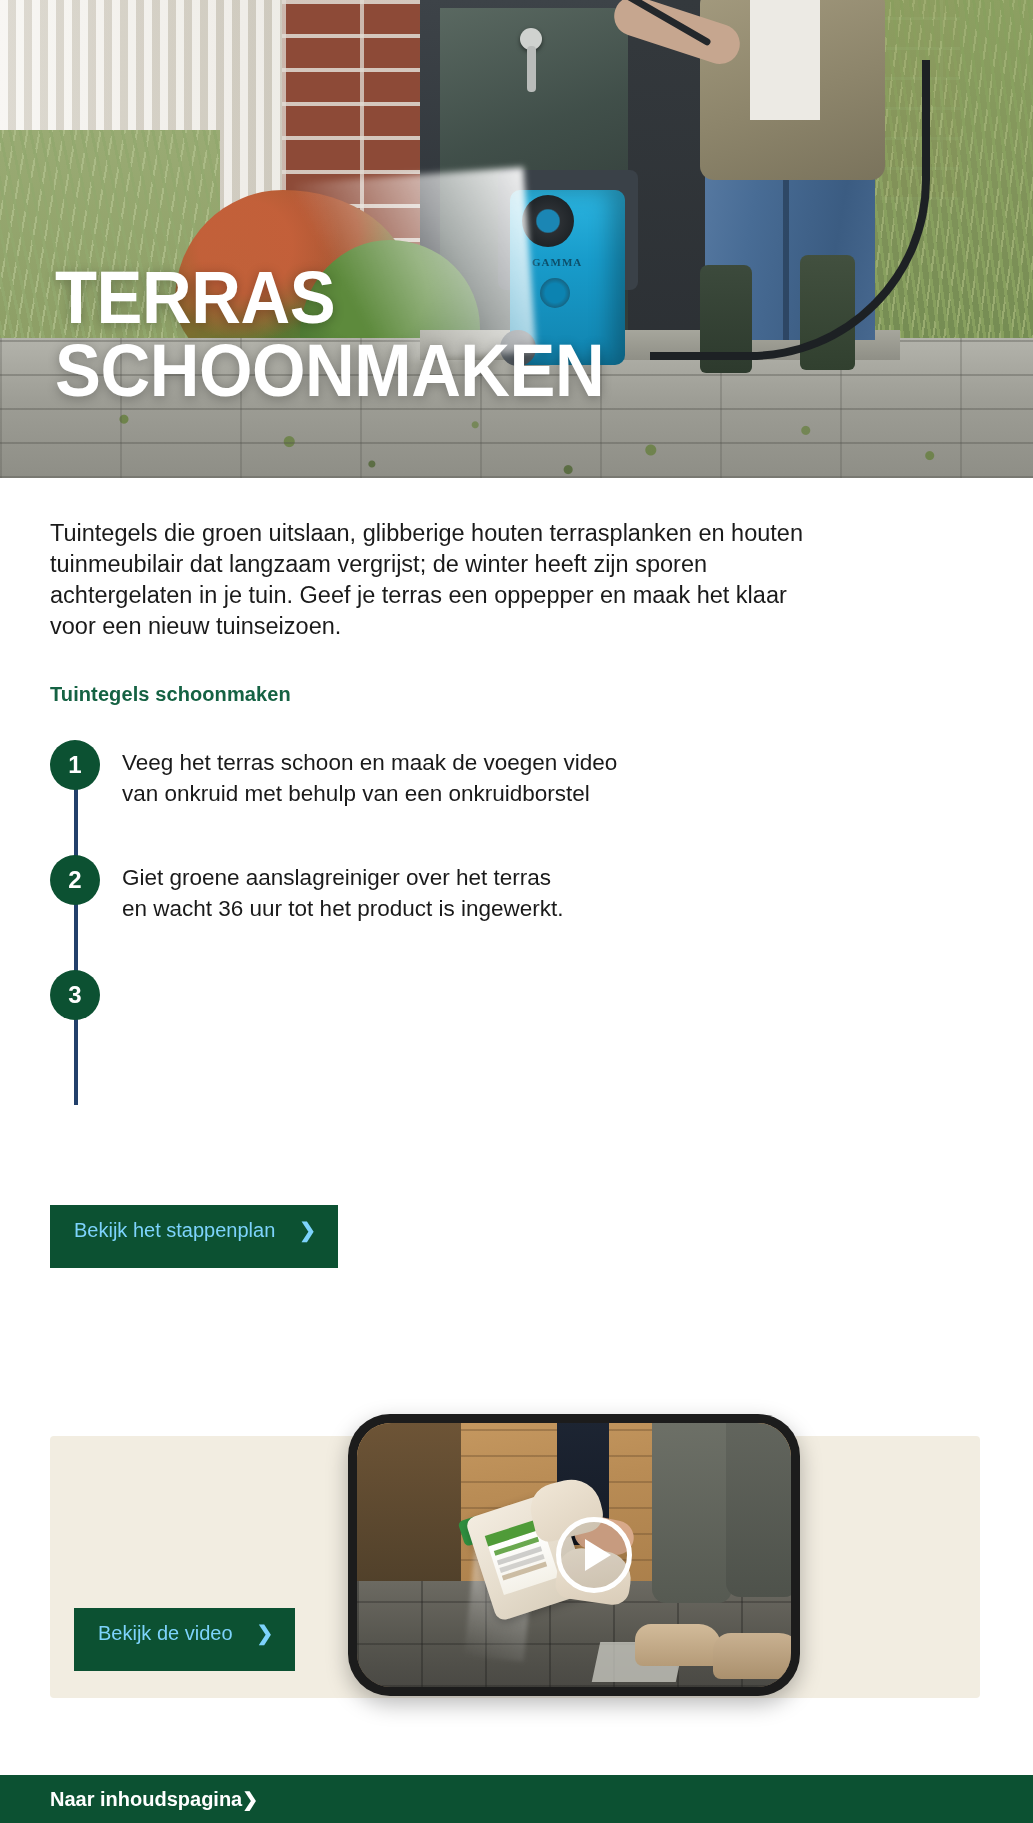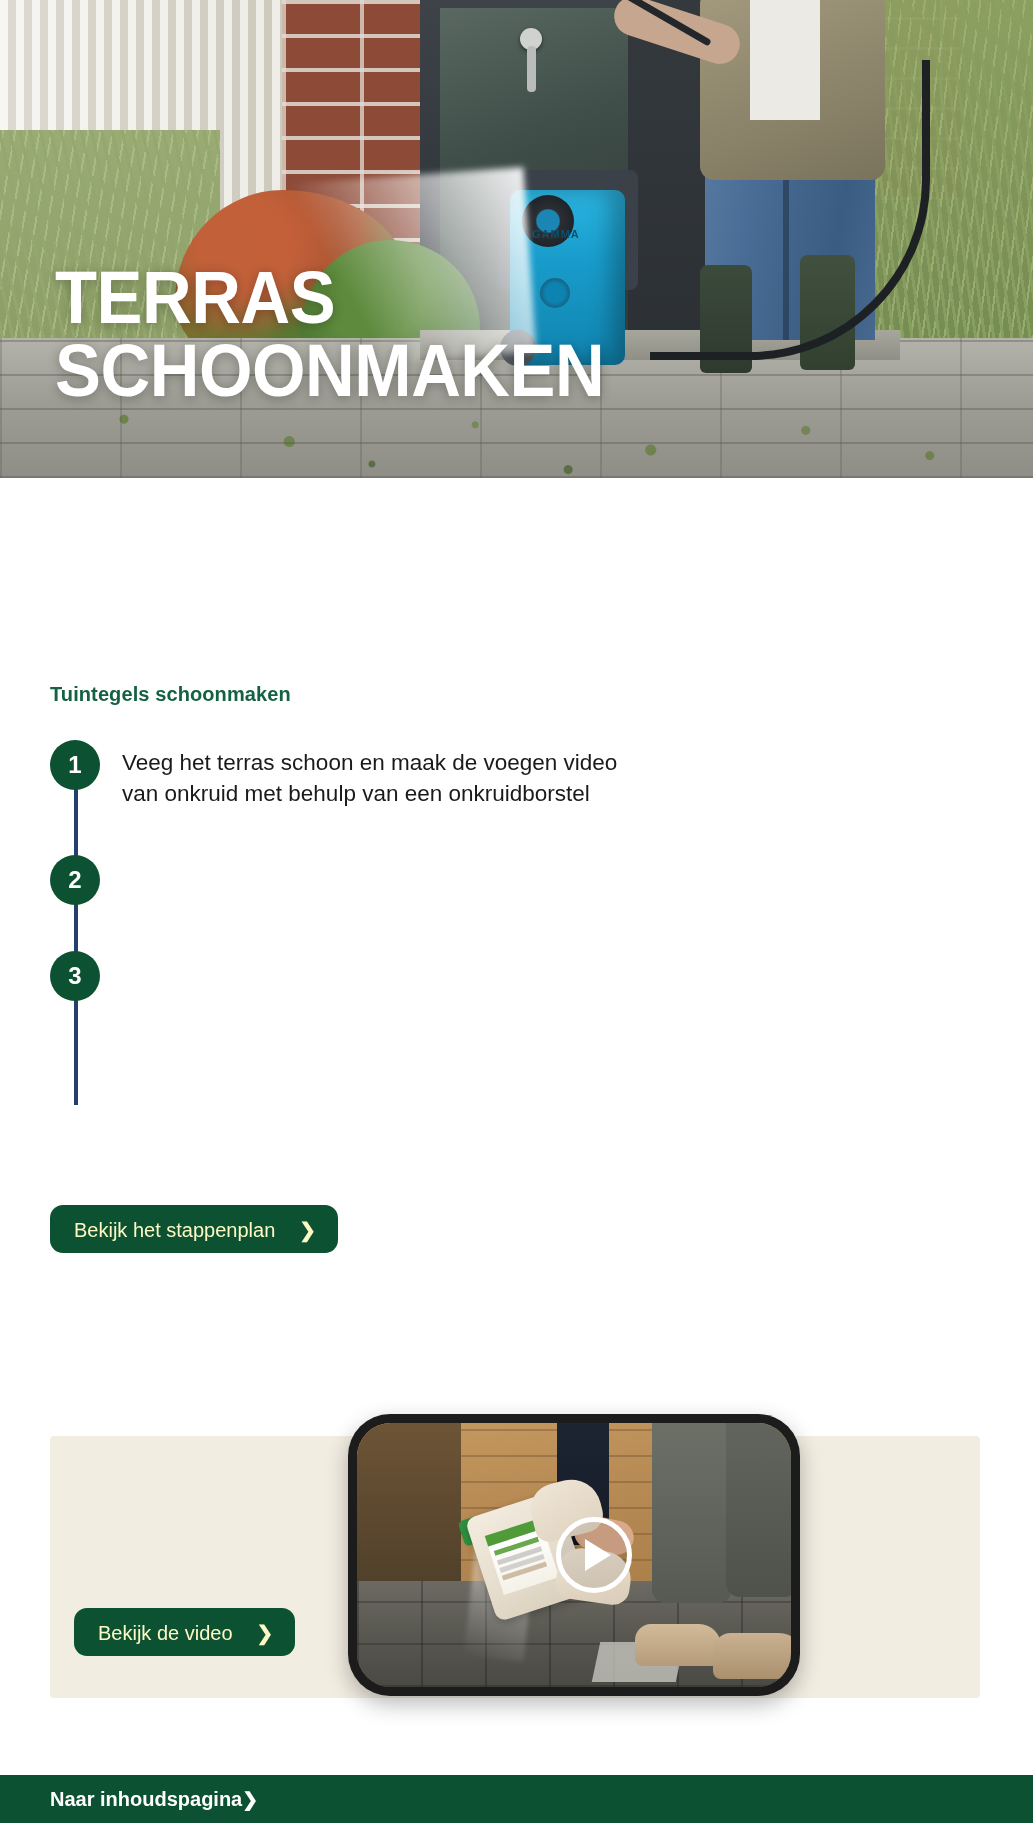--- a/index.html
+++ b/index.html
@@ -140,22 +140,22 @@
   }
   .hp-knob {
     position: absolute; left: 540px; top: 278px; width: 30px; height: 30px;
     border-radius: 50%; background: radial-gradient(circle,#0c83b1 0 45%,#22414e 100%);
   }
   .hp-wheel {
     position: absolute; left: 500px; top: 330px; width: 36px; height: 36px;
     border-radius: 50%; background: #50575d;
   }
   .hp-logo {
-    position: absolute; left: 532px; top: 228px; font-size: 11px; letter-spacing: 1px;
-    color: #0d4f6a; font-family: Liberation Sans, sans-serif; font-weight: bold;
+    position: absolute; left: 532px; top: 256px; font-size: 11px; letter-spacing: 1px;
+    color: #0d4f6a; font-family: Liberation Serif, serif; font-weight: bold;
   }
   
   .hp-jeans {
     position: absolute; left: 705px; top: 40px; width: 170px; height: 300px;
     background: linear-gradient(100deg,#5b7da5 0%,#486c95 35%,#3b5c82 75%,#47688f 100%);
     border-radius: 10px 14px 0 0;
   }
   .hp-jeans::after {
     content:""; position:absolute; left: 78px; top: 40px; width: 6px; height: 260px;
     background: rgba(30,48,70,.55);
@@ -314,24 +314,24 @@
   }
   .step:nth-child(2) { margin-top: 0; }
   .step:nth-child(3) { margin-top: 46px; }
   .step:nth-child(4) { margin-top: 46px; }
 
   .btn {
     display: inline-flex;
     align-items: center;
     gap: 24px;
     background: #0c5132;
-    color: #fef9c3;
+    color: #7dd3fc;
     font-size: 20px;
-    padding: 15px 22px 13px 24px;
-    border-radius: 13px;
+    padding: 15px 22px 28px 24px;
+    border-radius: 0;
     border: none;
     cursor: pointer;
     font-family: "Liberation Sans", sans-serif;
     line-height: 1;
   }
   .btn .chev {
     font-weight: bold;
     font-size: 20px;
     display: inline-block;
   }
@@ -561,34 +561,37 @@
       <div class="hp-boot-l"></div>
       <div class="hp-boot-r"></div>
       <div class="hp-hose"></div>
       <div class="hp-lance"></div>
       <div class="hp-spray"></div>
     </div>
     <h1 class="hero-title">TERRAS
 SCHOONMAKEN</h1>
   </div>
 
+  <p class="intro">Tuintegels die groen uitslaan, glibberige houten terrasplanken en houten tuinmeubilair dat langzaam vergrijst; de winter heeft zijn sporen achtergelaten in je tuin. Geef je terras een oppepper en maak het klaar voor een nieuw tuinseizoen.</p>
 
   <h2 class="section-heading">Tuintegels schoonmaken</h2>
 
   <div class="steps">
     <div class="step-line"></div>
 
     <div class="step">
       <div class="step-badge">1</div>
       <div class="step-text">Veeg het terras schoon en maak de voegen video
 van onkruid met behulp van een onkruidborstel</div>
     </div>
 
     <div class="step">
       <div class="step-badge">2</div>
+      <div class="step-text">Giet groene aanslagreiniger over het terras
+en wacht 36 uur tot het product is ingewerkt.</div>
     </div>
 
     <div class="step">
       <div class="step-badge">3</div>
     </div>
   </div>
 
   <button class="btn btn-stappenplan">
     <span>Bekijk het stappenplan</span>
     <span class="chev">❯</span>

